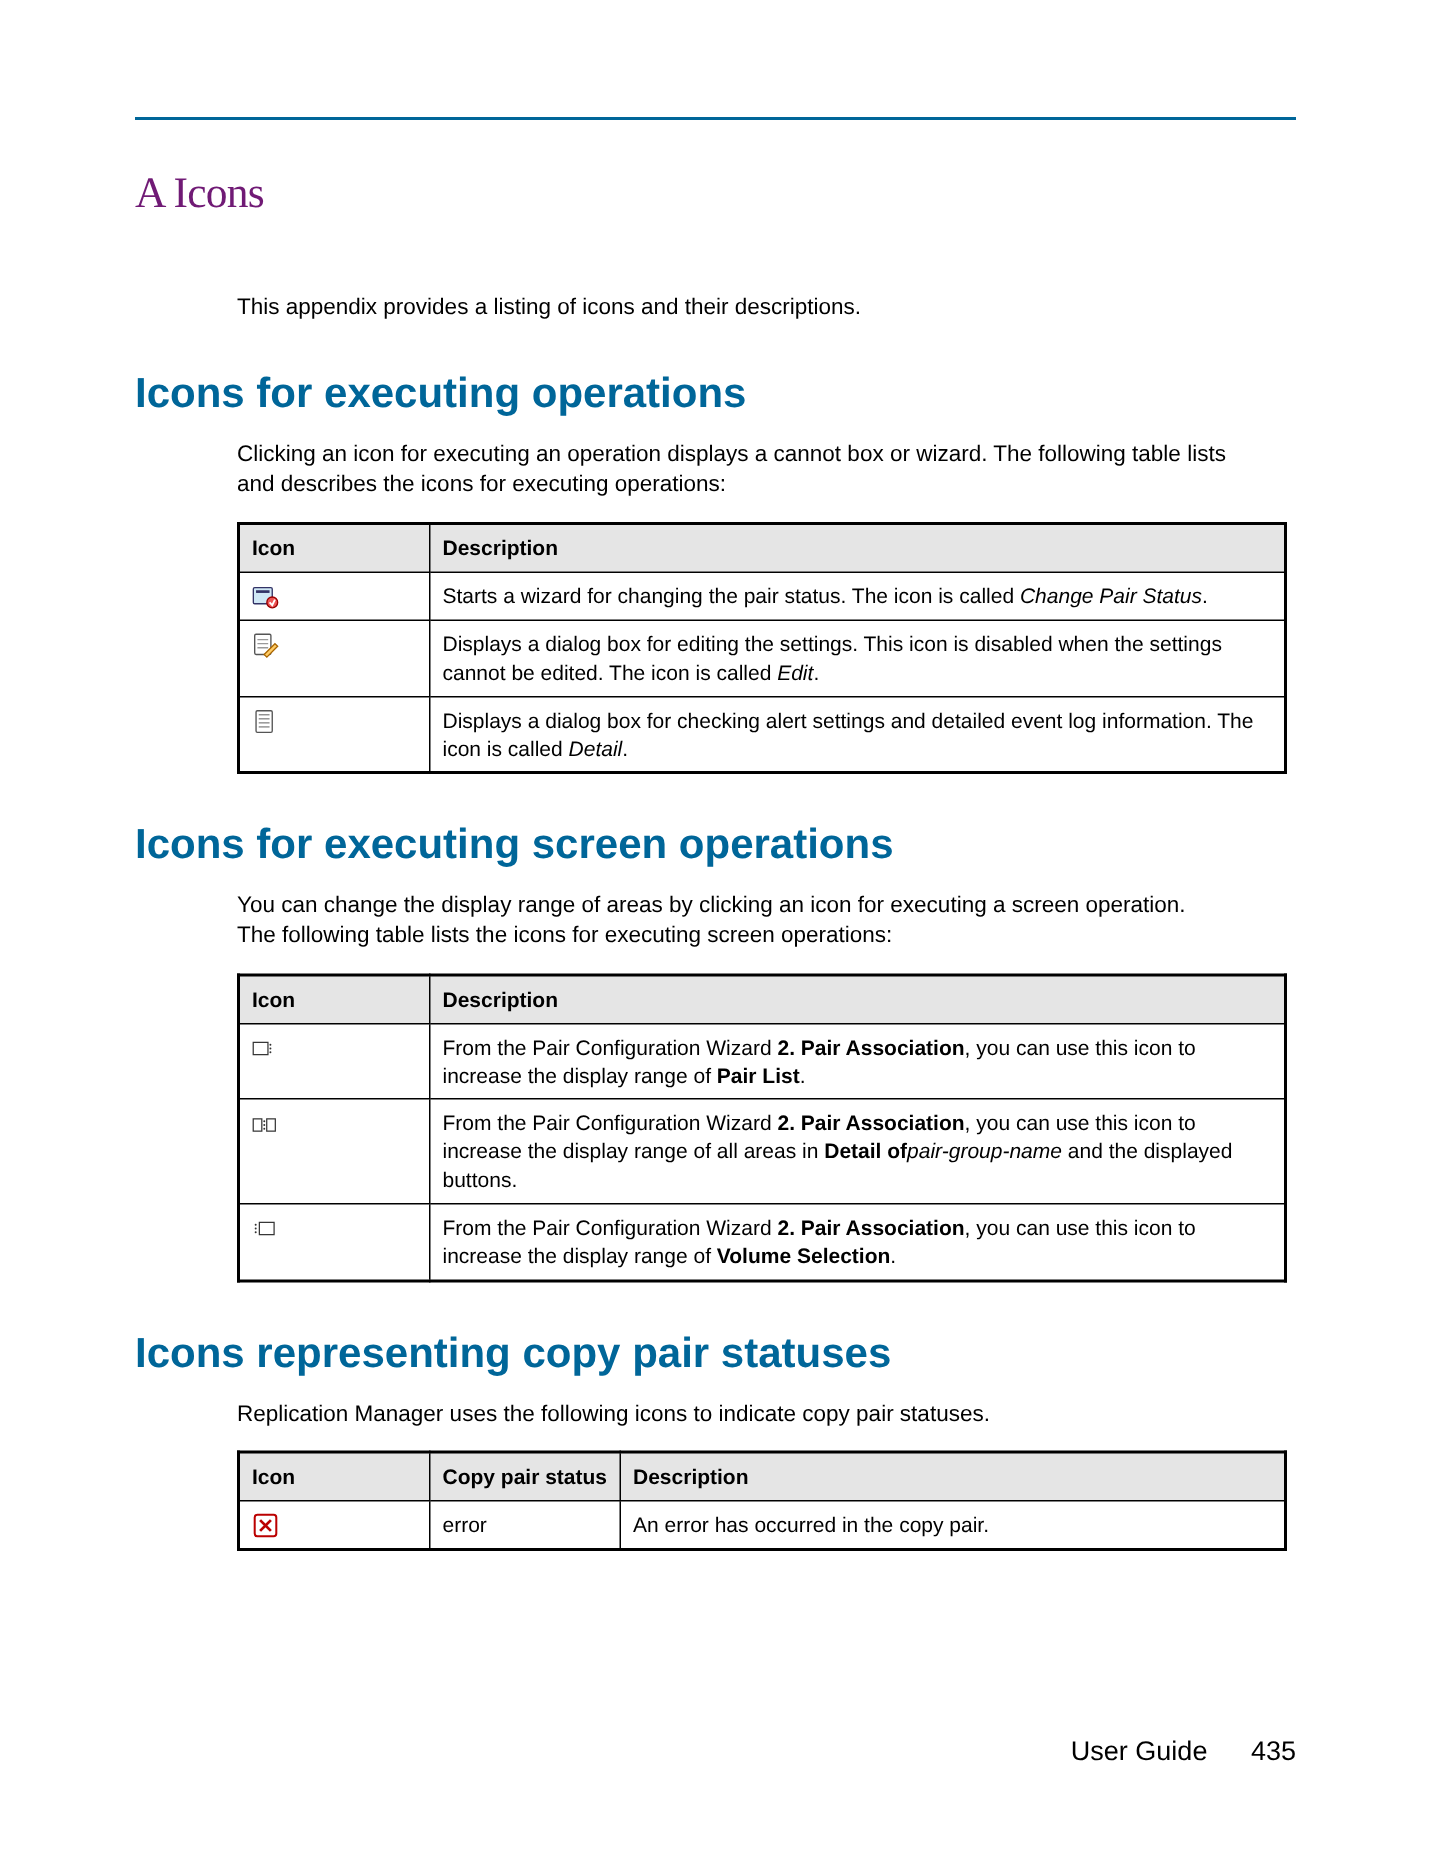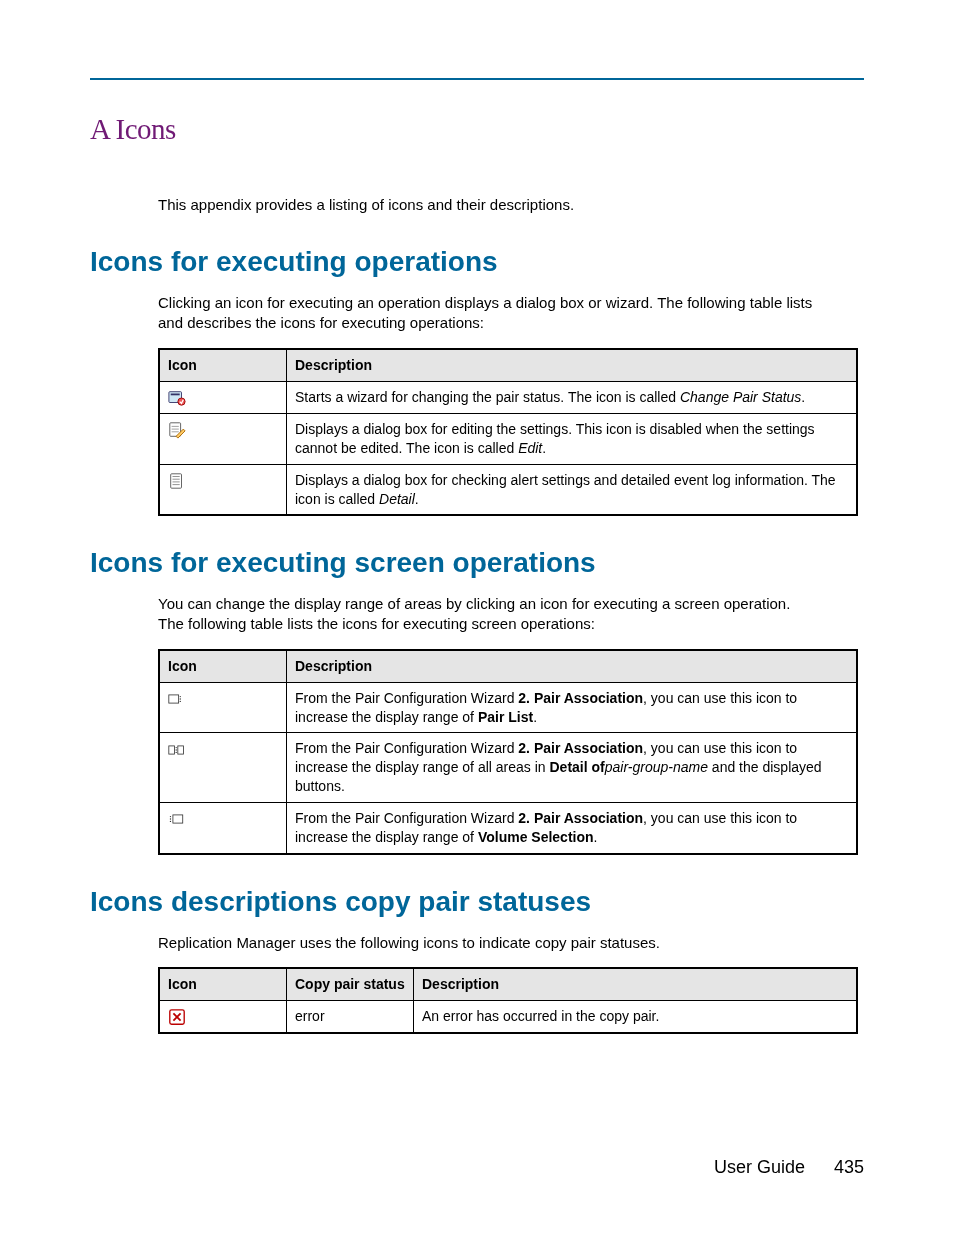--- a/index.html
+++ b/index.html
@@ -93,21 +93,21 @@
 <body>
 
 <div class="page">
   <div class="topline"></div>
 
   <h1>A Icons</h1>
 
   <p class="intro">This appendix provides a listing of icons and their descriptions.</p>
 
   <h2>Icons for executing operations</h2>
-  <p class="body-p">Clicking an icon for executing an operation displays a dialog box or wizard. The following table lists and describes the icons for executing operations:</p>
+  <p class="body-p">Clicking an icon for executing an operation displays a cannot box or wizard. The following table lists and describes the icons for executing operations:</p>
 
   <table class="icon-table">
     <thead>
       <tr>
         <th class="col-icon">Icon</th>
         <th class="col-desc">Description</th>
       </tr>
     </thead>
     <tbody>
       <tr>
@@ -204,21 +204,21 @@
             <rect x="6" y="3" width="12" height="10" fill="none" stroke="#333"></rect>
           </svg>
         </td>
         <td>
           <span>From the Pair Configuration Wizard </span><span class="bold">2. Pair Association</span><span>, you can use this icon to increase the display range of </span><span class="bold">Volume Selection</span><span>.</span>
         </td>
       </tr>
     </tbody>
   </table>
 
-  <h2>Icons descriptions copy pair statuses</h2>
+  <h2>Icons representing copy pair statuses</h2>
   <p class="body-p">Replication Manager uses the following icons to indicate copy pair statuses.</p>
 
   <table class="icon-table">
     <thead>
       <tr>
         <th class="col-icon">Icon</th>
         <th class="col-status">Copy pair status</th>
         <th class="col-desc">Description</th>
       </tr>
     </thead>

